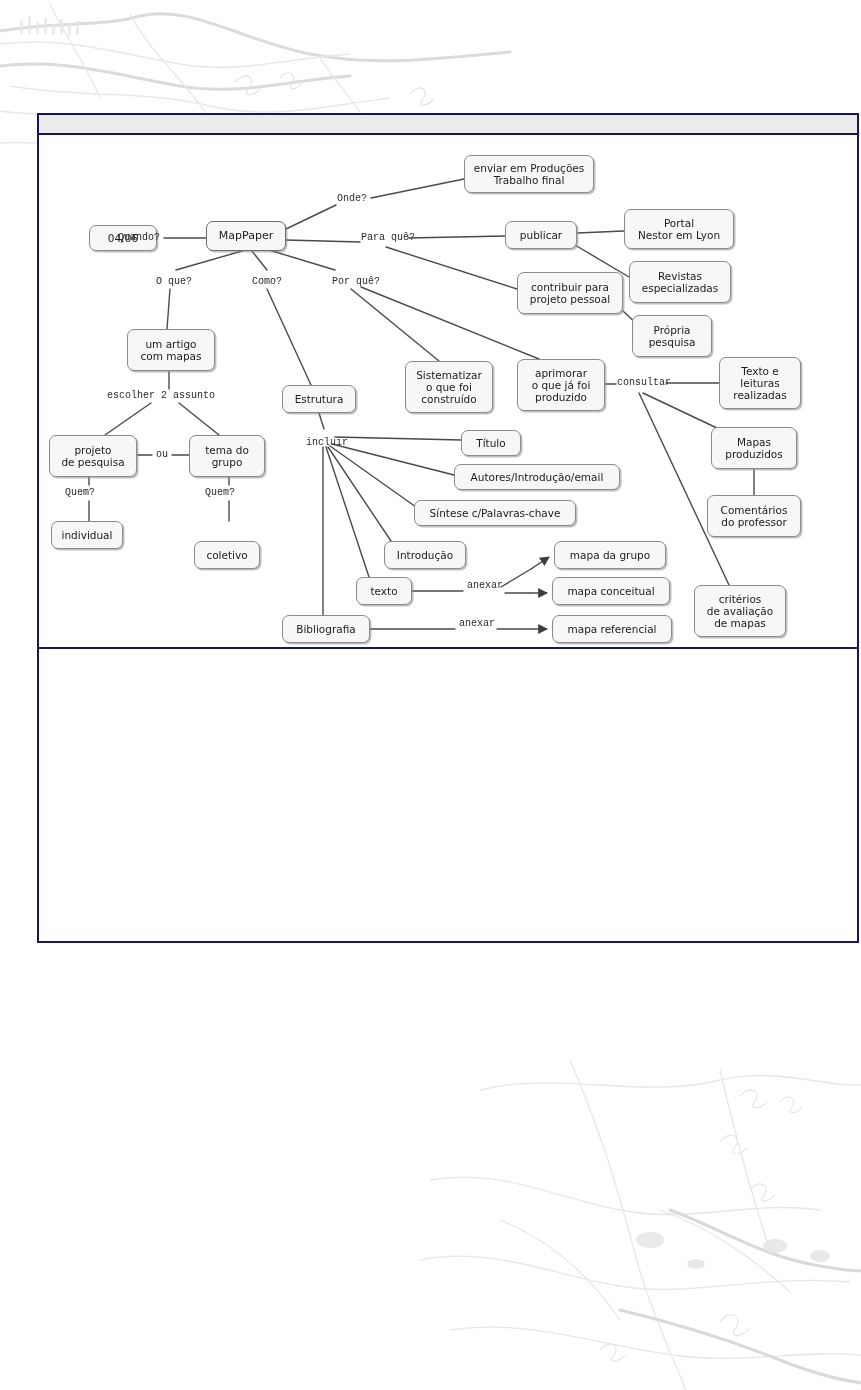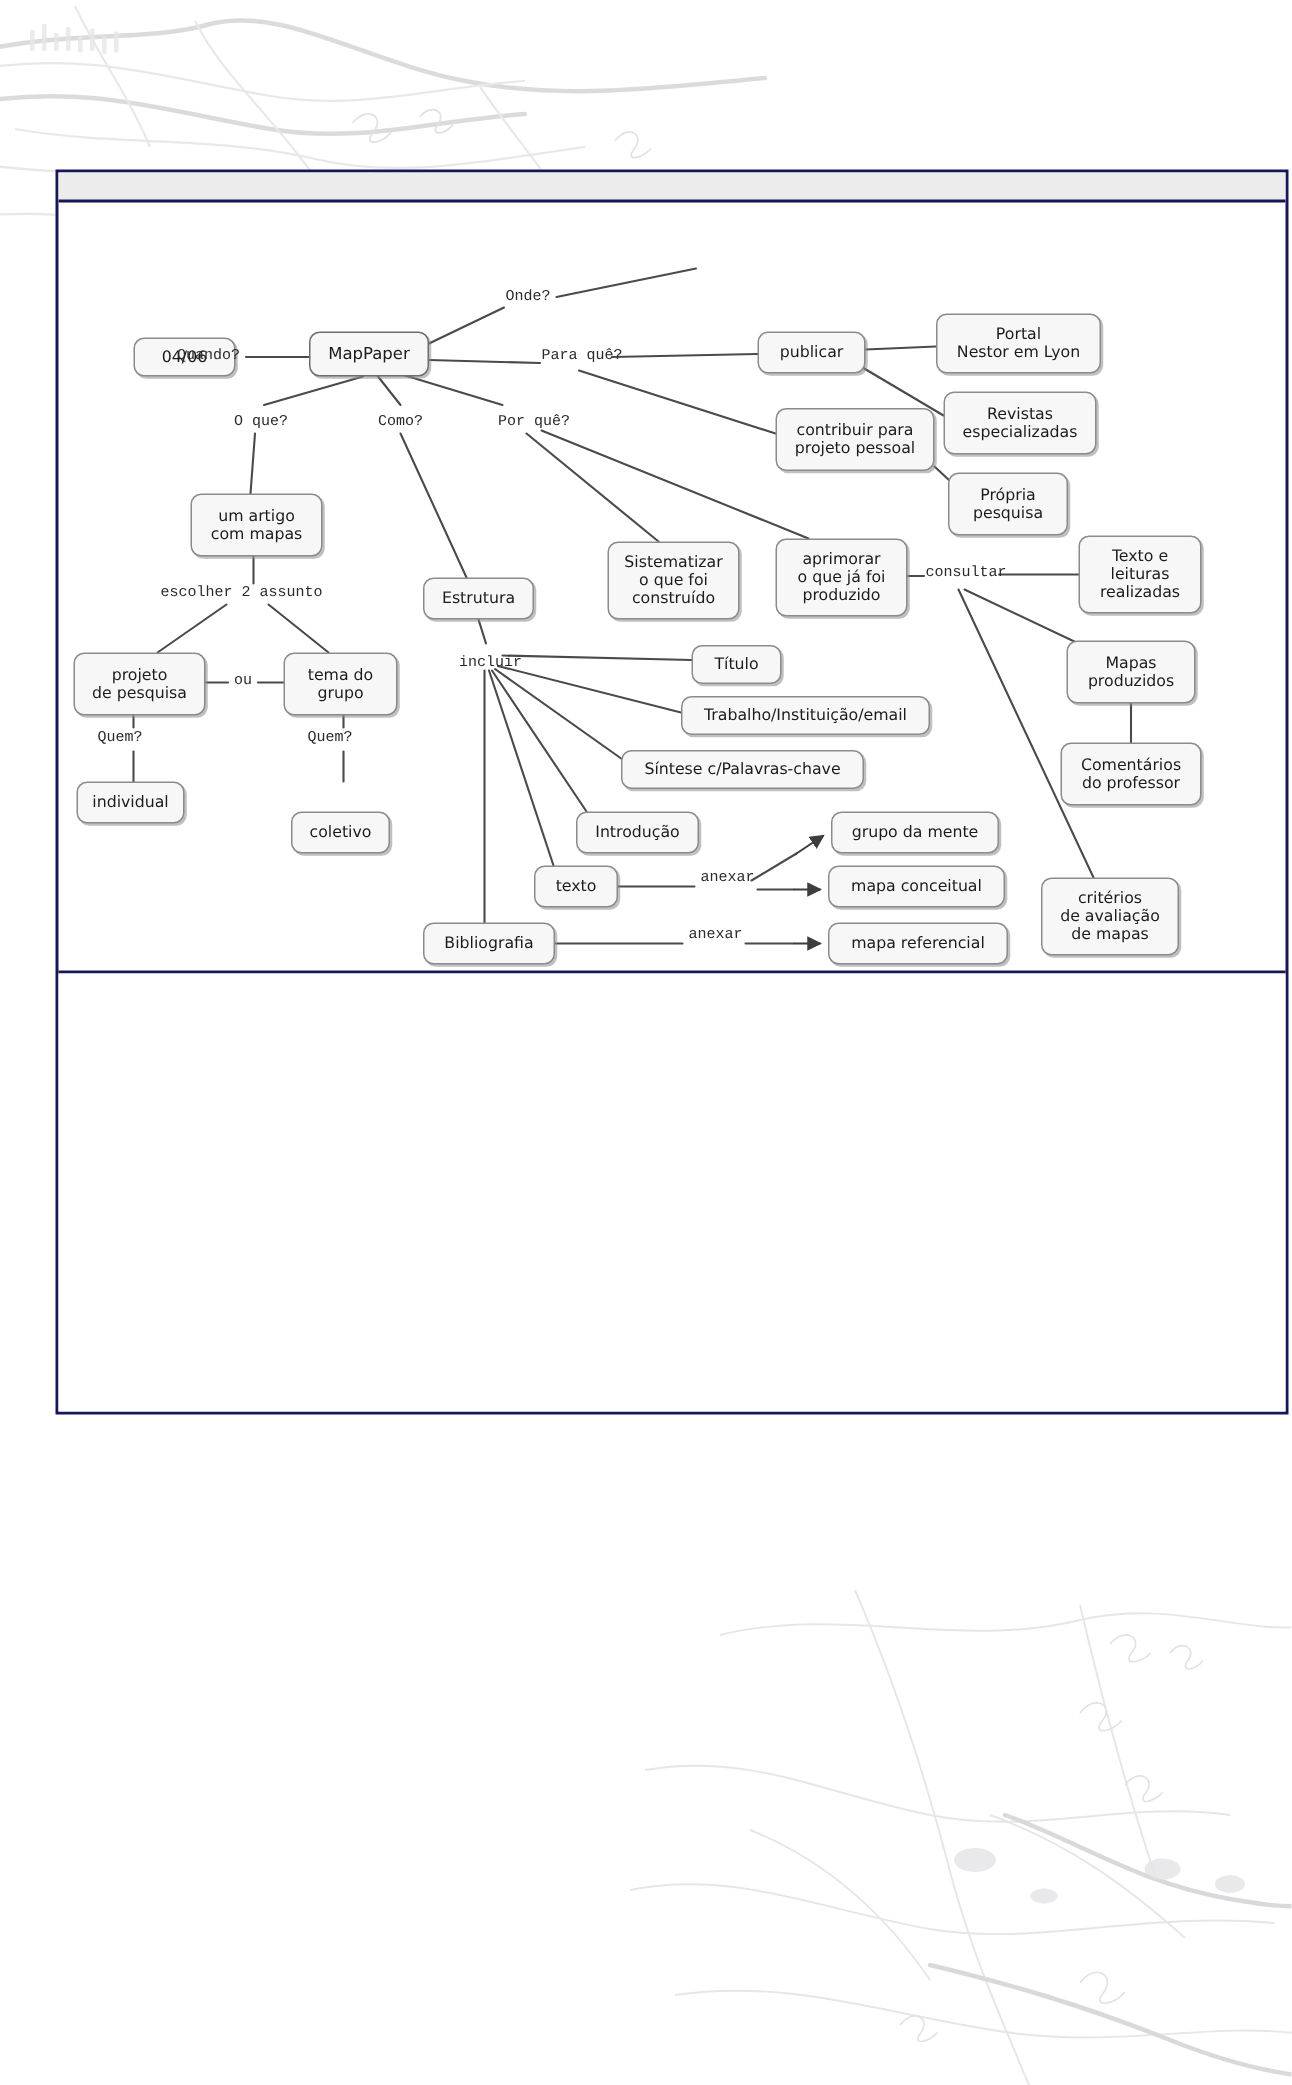--- a/index.html
+++ b/index.html
@@ -215,20 +215,22 @@
         </g>
         <g stroke="#3d3d3d" stroke-width="1.4" fill="none" marker-end="url(#arrow)">
           <line x1="492" y1="432" x2="510" y2="420"></line>
           <line x1="490" y1="456" x2="508" y2="456"></line>
           <line x1="490" y1="492" x2="508" y2="492"></line>
         </g>
       </svg>
 
       <div class="node root" style="left:167px;top:84px;width:80px;height:30px">MapPaper</div>
       <div class="node" style="left:50px;top:88px;width:68px;height:26px">04/06</div>
+      <div class="node" style="left:425px;top:18px;width:130px;height:38px">enviar em Produções
+Trabalho final</div>
       <div class="node" style="left:466px;top:84px;width:72px;height:28px">publicar</div>
       <div class="node" style="left:585px;top:72px;width:110px;height:40px">Portal
 Nestor em Lyon</div>
       <div class="node" style="left:590px;top:124px;width:102px;height:42px">Revistas
 especializadas</div>
       <div class="node" style="left:478px;top:135px;width:106px;height:42px">contribuir para
 projeto pessoal</div>
       <div class="node" style="left:593px;top:178px;width:80px;height:42px">Própria
 pesquisa</div>
       <div class="node" style="left:88px;top:192px;width:88px;height:42px">um artigo
@@ -243,28 +245,28 @@
 leituras
 realizadas</div>
       <div class="node" style="left:243px;top:248px;width:74px;height:28px">Estrutura</div>
       <div class="node" style="left:10px;top:298px;width:88px;height:42px">projeto
 de pesquisa</div>
       <div class="node" style="left:150px;top:298px;width:76px;height:42px">tema do
 grupo</div>
       <div class="node" style="left:672px;top:290px;width:86px;height:42px">Mapas
 produzidos</div>
       <div class="node" style="left:422px;top:293px;width:60px;height:26px">Título</div>
-      <div class="node" style="left:415px;top:327px;width:166px;height:26px">Trabalho/Instituição/email</div>
+      <div class="node" style="left:415px;top:327px;width:166px;height:26px">Autores/Introdução/email</div>
       <div class="node" style="left:668px;top:358px;width:94px;height:42px">Comentários
 do professor</div>
       <div class="node" style="left:375px;top:363px;width:162px;height:26px">Síntese c/Palavras-chave</div>
       <div class="node" style="left:12px;top:384px;width:72px;height:28px">individual</div>
       <div class="node" style="left:155px;top:404px;width:66px;height:28px">coletivo</div>
       <div class="node" style="left:345px;top:404px;width:82px;height:28px">Introdução</div>
-      <div class="node" style="left:515px;top:404px;width:112px;height:28px">grupo da mente</div>
+      <div class="node" style="left:515px;top:404px;width:112px;height:28px">mapa da grupo</div>
       <div class="node" style="left:317px;top:440px;width:56px;height:28px">texto</div>
       <div class="node" style="left:513px;top:440px;width:118px;height:28px">mapa conceitual</div>
       <div class="node" style="left:655px;top:448px;width:92px;height:52px">critérios
 de avaliação
 de mapas</div>
       <div class="node" style="left:243px;top:478px;width:88px;height:28px">Bibliografia</div>
       <div class="node" style="left:513px;top:478px;width:120px;height:28px">mapa referencial</div>
 
       <div class="link-label" style="left:79px;top:95px">Quando?</div>
       <div class="link-label" style="left:298px;top:56px">Onde?</div>

